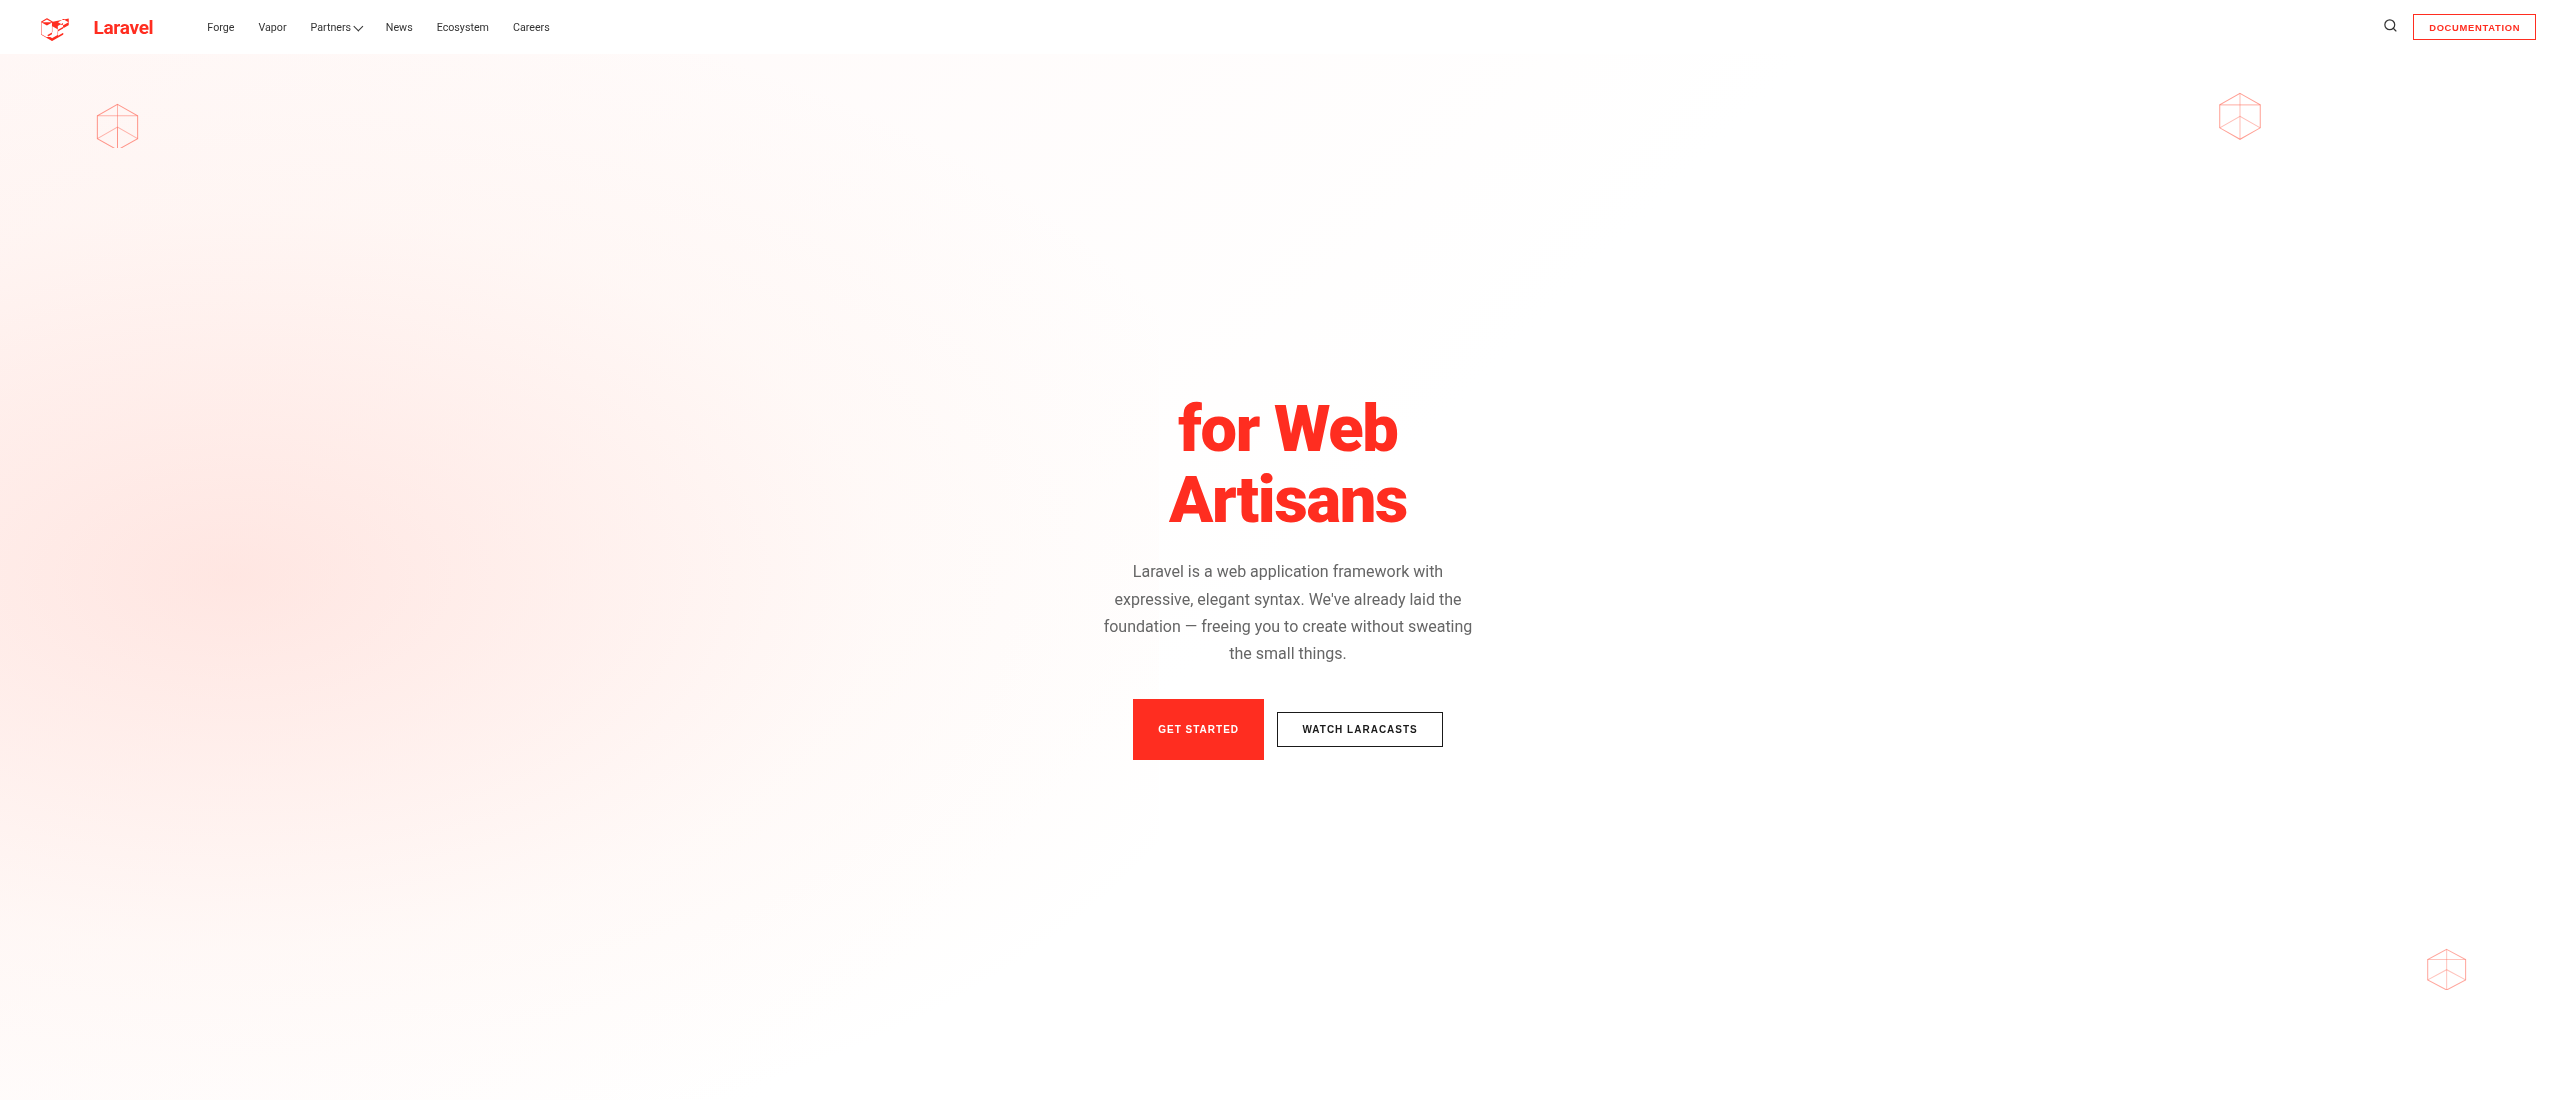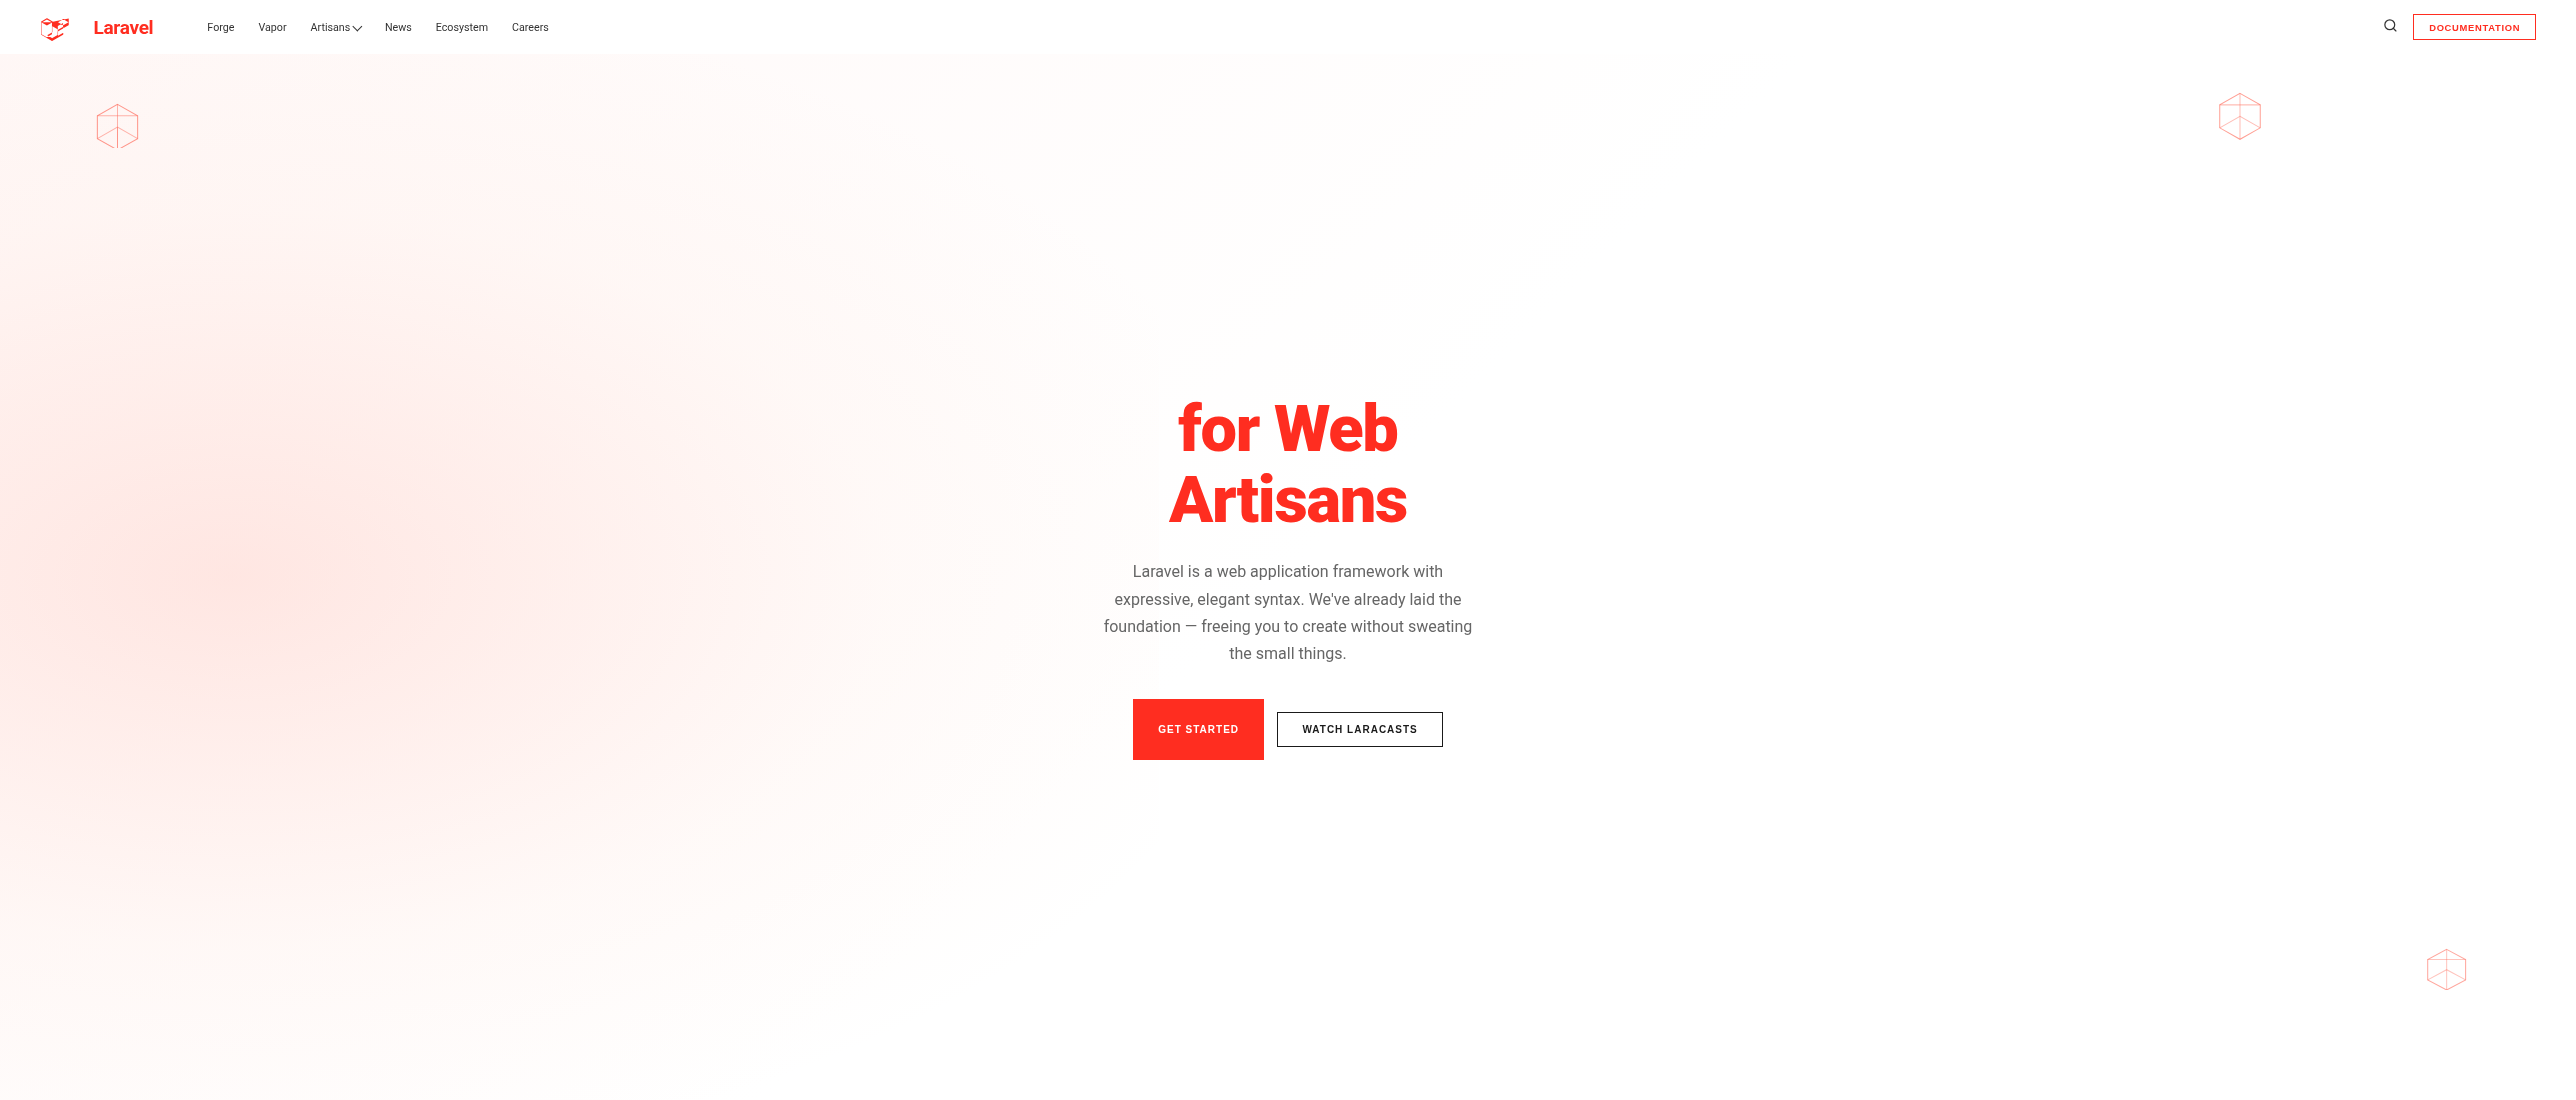--- a/index.html
+++ b/index.html
@@ -213,21 +213,21 @@
     <svg class="nav-logo-icon" viewBox="0 0 50 52" fill="none" xmlns="http://www.w3.org/2000/svg">
       <path d="M49.626 11.564a.809.809 0 01.028.209v10.972a.8.8 0 01-.402.694l-9.209 5.302-.032.018v10.677a.8.8 0 01-.402.694l-19.223 11.083c-.05.028-.107.043-.165.043s-.115-.015-.165-.043L1.255 39.93a.802.802 0 01-.402-.694V17.342c0-.072.01-.142.028-.209.006-.024.018-.046.027-.068.016-.042.032-.084.056-.122.014-.022.033-.04.049-.06.023-.03.045-.062.073-.087.024-.02.053-.036.08-.054.026-.018.05-.037.078-.051h.002l9.61-5.533a.802.802 0 01.8 0l9.61 5.533h.002c.028.014.052.033.078.051.027.018.056.034.08.054.028.025.05.058.073.088.016.019.035.037.049.06.024.037.04.079.056.12.009.023.021.045.027.068zm-9.61 25.069V25.955l-4.6 2.652-4.608 2.65v10.678l9.209-5.302zm-19.223 9.283l9.21-5.302V30.257l-4.609-2.65-4.601-2.652v10.676l-.001.001-9.209 5.301 9.21 5.302zM1.655 18.182v21.012l9.21 5.302 9.21-5.302V18.182L1.655 18.182zm38.361-5.302l-9.21 5.302 9.21 5.302 9.21-5.302-9.21-5.302zm-9.61 21.665l4.601-2.65 4.608-2.652V19.31l-4.608 2.652-4.601 2.651v10.932zm-19.223-10.932l4.601-2.651 4.608-2.652v-.001l-9.21-5.301-9.208 5.301 9.209 5.302z" fill="#FF2D20"></path>
     </svg>
     <span class="nav-logo-text">Laravel</span>
   </a>
 
   <div class="nav-links">
     <a class="nav-link" href="#">Forge</a>
     <a class="nav-link" href="#">Vapor</a>
     <a class="nav-link" href="#">
-      <span>Artisans</span>
+      <span>Partners</span>
       <span class="chevron"></span>
     </a>
     <a class="nav-link" href="#">News</a>
     <a class="nav-link" href="#">Ecosystem</a>
     <a class="nav-link" href="#">Careers</a>
   </div>
 
   <div class="nav-right">
     <span class="nav-search-icon">
       <svg width="14.8" height="14.8" viewBox="0 0 24 24" fill="none" stroke="#333" stroke-width="2" stroke-linecap="round" stroke-linejoin="round">

